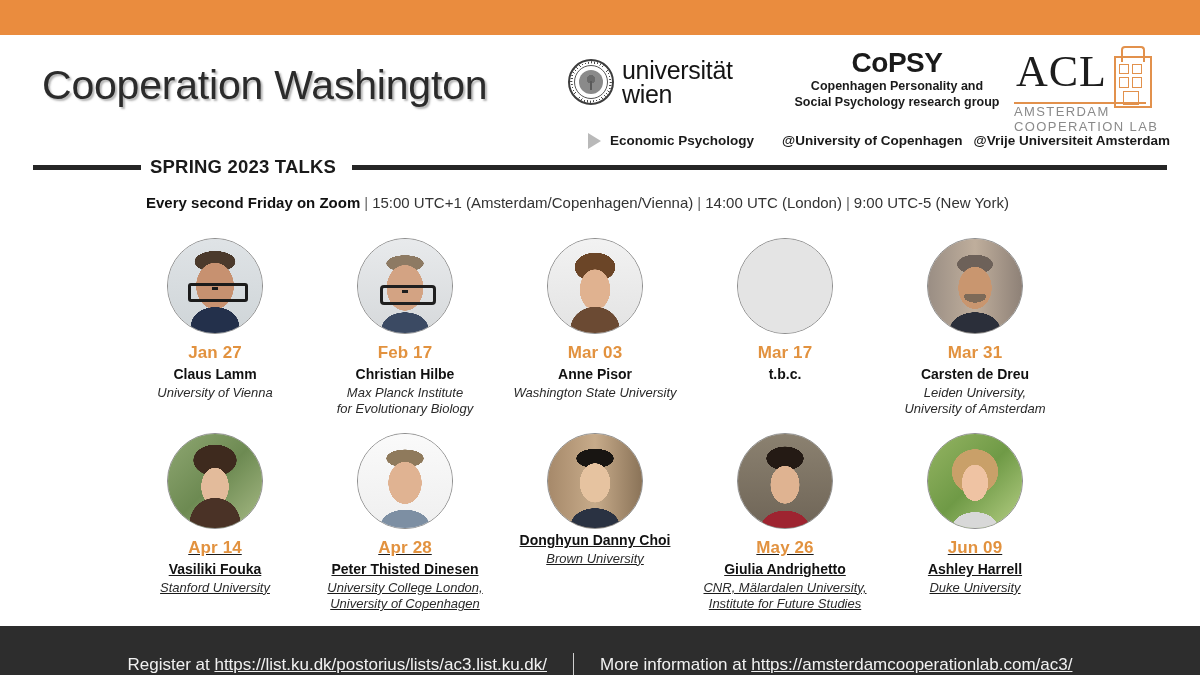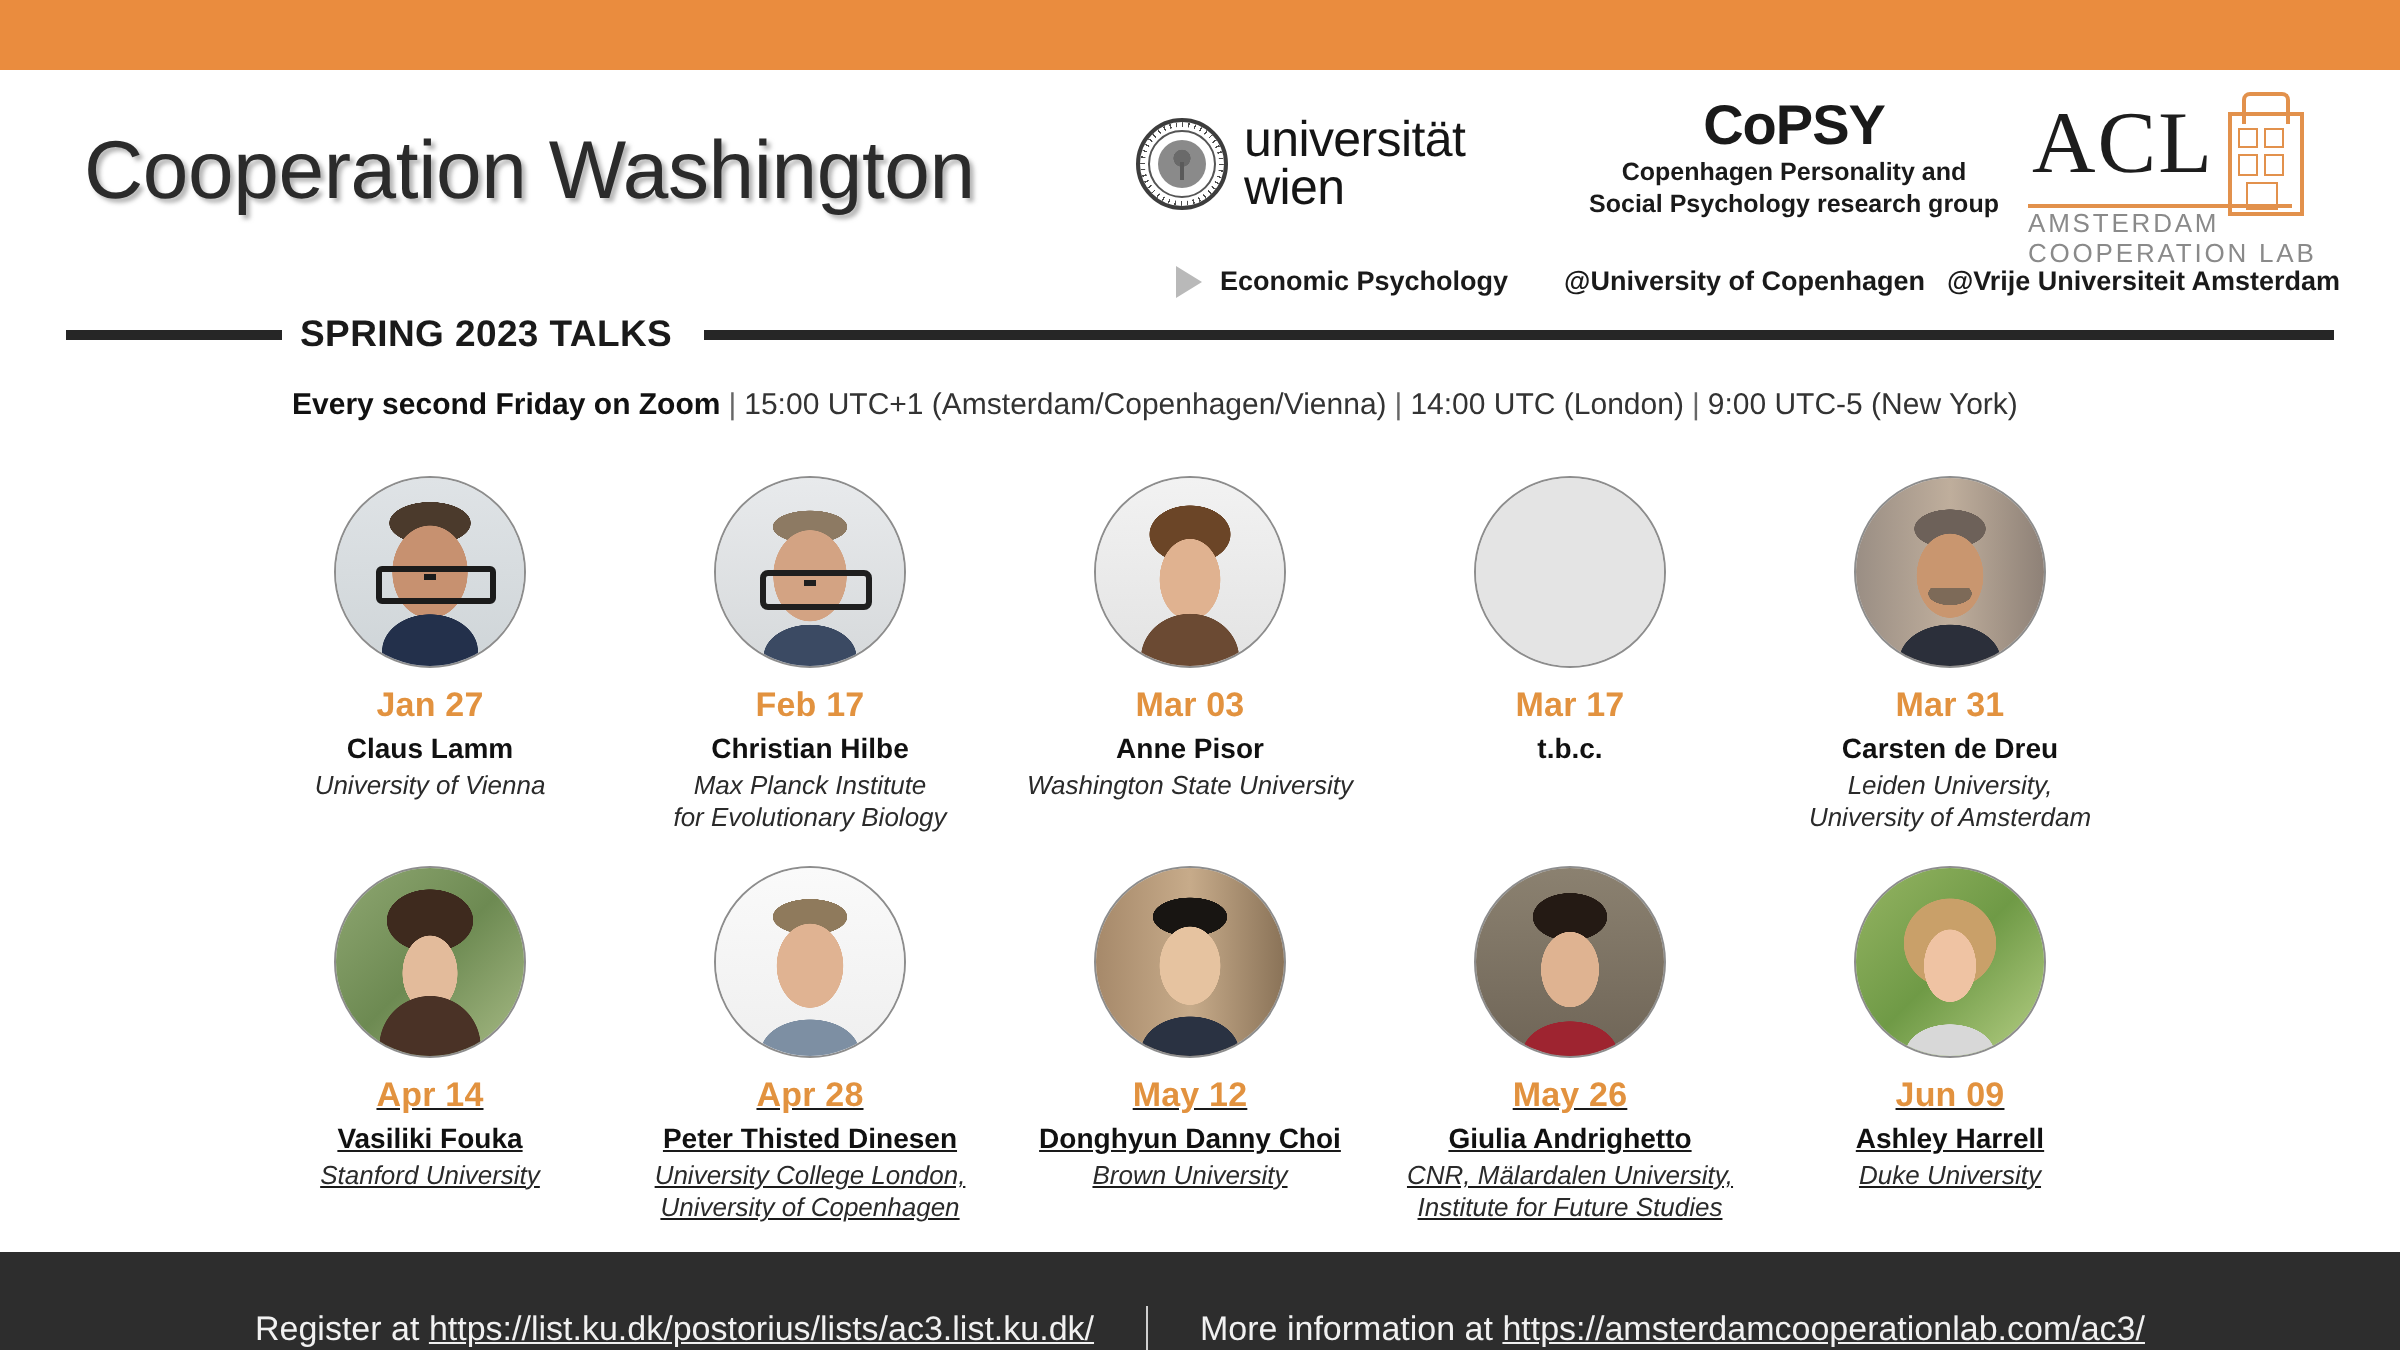--- a/index.html
+++ b/index.html
@@ -273,21 +273,20 @@
       </div>
 
       <div class="card">
         <div class="avatar">
           <div class="ph" style="background:
             radial-gradient(ellipse 33px 24px at 50% 98%, #2a3242 0 74%, transparent 75%),
             radial-gradient(ellipse 21px 27px at 50% 52%, #e6c3a0 0 72%, transparent 73%),
             radial-gradient(ellipse 25px 13px at 50% 26%, #181512 0 74%, transparent 75%),
             linear-gradient(90deg,#a6896a,#c7ab8a,#8a7358)"></div>
         </div>
-        <div class="date">May 12</div>
         <div class="name">Donghyun Danny Choi</div>
         <div class="inst">Brown University</div>
       </div>
 
       <div class="card">
         <div class="avatar">
           <div class="ph" style="background:
             radial-gradient(ellipse 32px 22px at 50% 99%, #9e2430 0 74%, transparent 75%),
             radial-gradient(ellipse 20px 26px at 50% 54%, #dfb391 0 72%, transparent 73%),
             radial-gradient(ellipse 25px 16px at 50% 26%, #241a14 0 74%, transparent 75%),

